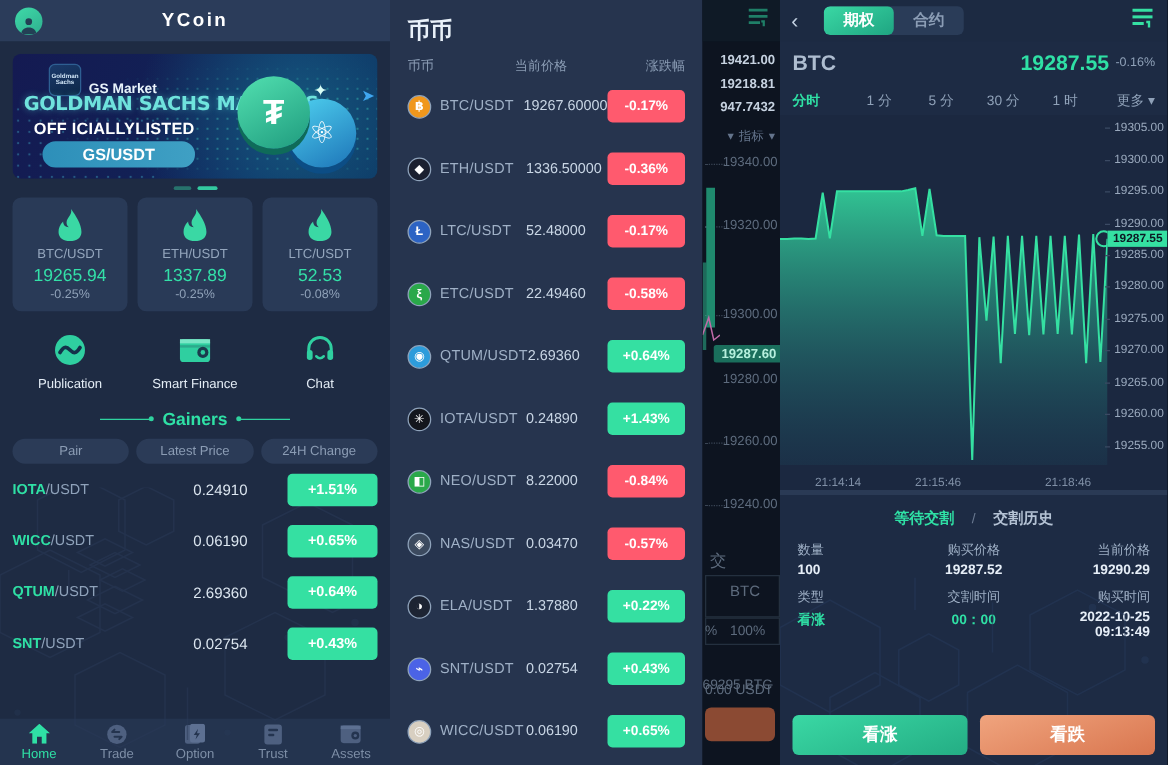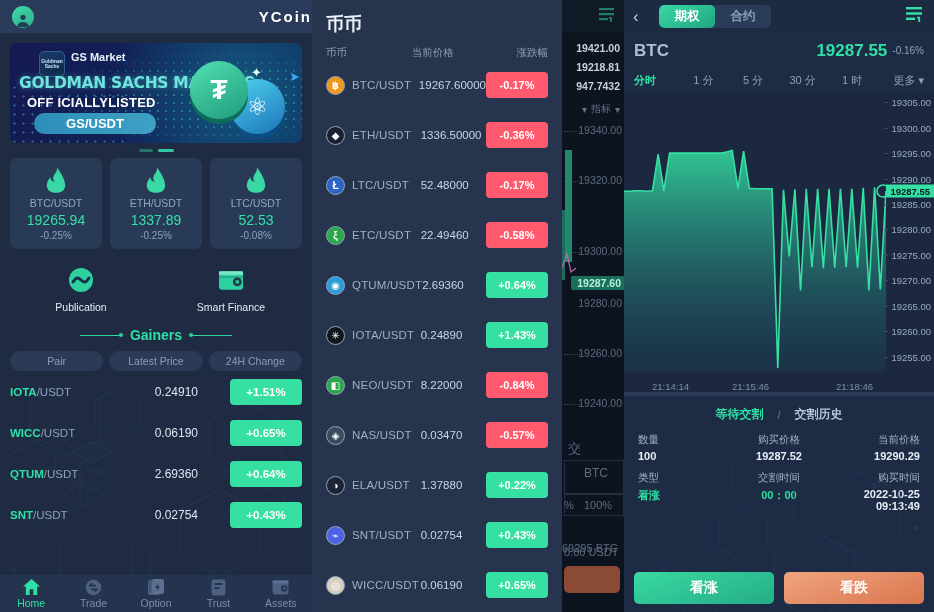--- a/index.html
+++ b/index.html
@@ -23,21 +23,21 @@
     position: relative;
   }
   .avatar {
     width: 22px; height: 22px; border-radius: 50%;
     background: linear-gradient(145deg,#3fd9a8,#2eaf8e);
     display: flex; align-items: flex-end; justify-content: center;
     overflow: hidden; flex: none;
   }
   .avatar svg { width: 16px; height: 16px; display: block; }
   .p1-title {
-    position: absolute; left: 0; right: 0; text-align: right;
+    position: absolute; left: 0; right: 0; text-align: center;
     color: #ffffff; font-size: 15px; font-weight: 700; letter-spacing: 2px;
     pointer-events: none;
   }
 
   .banner-wrap { padding: 10px 10px 0 10px; }
   .banner {
     position: relative; height: 100px; border-radius: 7px; overflow: hidden;
     background:
       radial-gradient(circle at 78% 50%, rgba(23,96,130,.85) 0%, rgba(13,32,76,0) 55%),
       linear-gradient(110deg,#141a52 0%,#122055 40%,#0d2a63 70%,#0b2f5e 100%);
@@ -49,21 +49,21 @@
     -webkit-mask-image: radial-gradient(ellipse at 72% 55%, #000 0%, #000 34%, transparent 62%);
     mask-image: radial-gradient(ellipse at 72% 55%, #000 0%, #000 34%, transparent 62%);
     opacity: .75;
   }
   .banner .dots2 {
     position: absolute; left: 0; bottom: 0; width: 120px; height: 60px;
     background-image: radial-gradient(rgba(70,200,220,.35) 1px, transparent 1.2px);
     background-size: 9px 9px;
   }
   .gs-logo-row {
-    position: absolute; top: 8px; left: 9px; display: flex; align-items: flex-start; gap: 6px; padding-left: 20px;
+    position: absolute; top: 8px; left: 9px; display: flex; align-items: flex-end; gap: 6px; padding-left: 20px;
   }
   .gs-badge {
     width: 26px; height: 26px; border-radius: 5px;
     background: linear-gradient(160deg,#1b3a6b,#0d2748);
     border: 1px solid #2e5f92;
     display: flex; align-items: center; justify-content: center;
     font-size: 5px; color: #cfe4f5; text-align: center; line-height: 1.05;
     font-weight: 700; overflow: hidden;
   }
   .gs-name { color: #e9f3fb; font-size: 11px; font-weight: 700; }
@@ -360,20 +360,31 @@
         <div class="quick-ic">
           <svg width="27" height="24" viewBox="0 0 28 24">
               <rect x="1" y="3" width="25" height="19" rx="3" fill="#2fcfa0"></rect>
               <rect x="1" y="3" width="25" height="3.5" fill="#7ae6c6"></rect>
               <rect x="1" y="8" width="25" height="2" fill="#1e3b4f" opacity=".25"></rect>
               <circle cx="20" cy="14" r="4.6" fill="#1b3b4d"></circle>
               <circle cx="20" cy="14" r="1.9" fill="#2fcfa0"></circle>
             </svg>
         </div>
         <div class="quick-label">Smart Finance</div>
+      </div>
+      <div class="quick-item">
+        <div class="quick-ic">
+          <svg width="26" height="26" viewBox="0 0 26 26">
+              <path d="M4 16v-4a9 9 0 0118 0v4" stroke="#2fcfa0" stroke-width="2.4" fill="none" stroke-linecap="round"></path>
+              <rect x="2.5" y="13" width="4.6" height="8" rx="2.2" fill="#2fcfa0"></rect>
+              <rect x="18.9" y="13" width="4.6" height="8" rx="2.2" fill="#2fcfa0"></rect>
+              <path d="M10 18c2 2 4 2 6 0" stroke="#2fcfa0" stroke-width="2" fill="none" stroke-linecap="round"></path>
+            </svg>
+        </div>
+        <div class="quick-label">Chat</div>
       </div>
     </div>
 
     <div class="gainers-hd">
       <span class="line l"></span>
       <span class="gainers-title">Gainers</span>
       <span class="line r"></span>
     </div>
 
     <div class="th-row">

